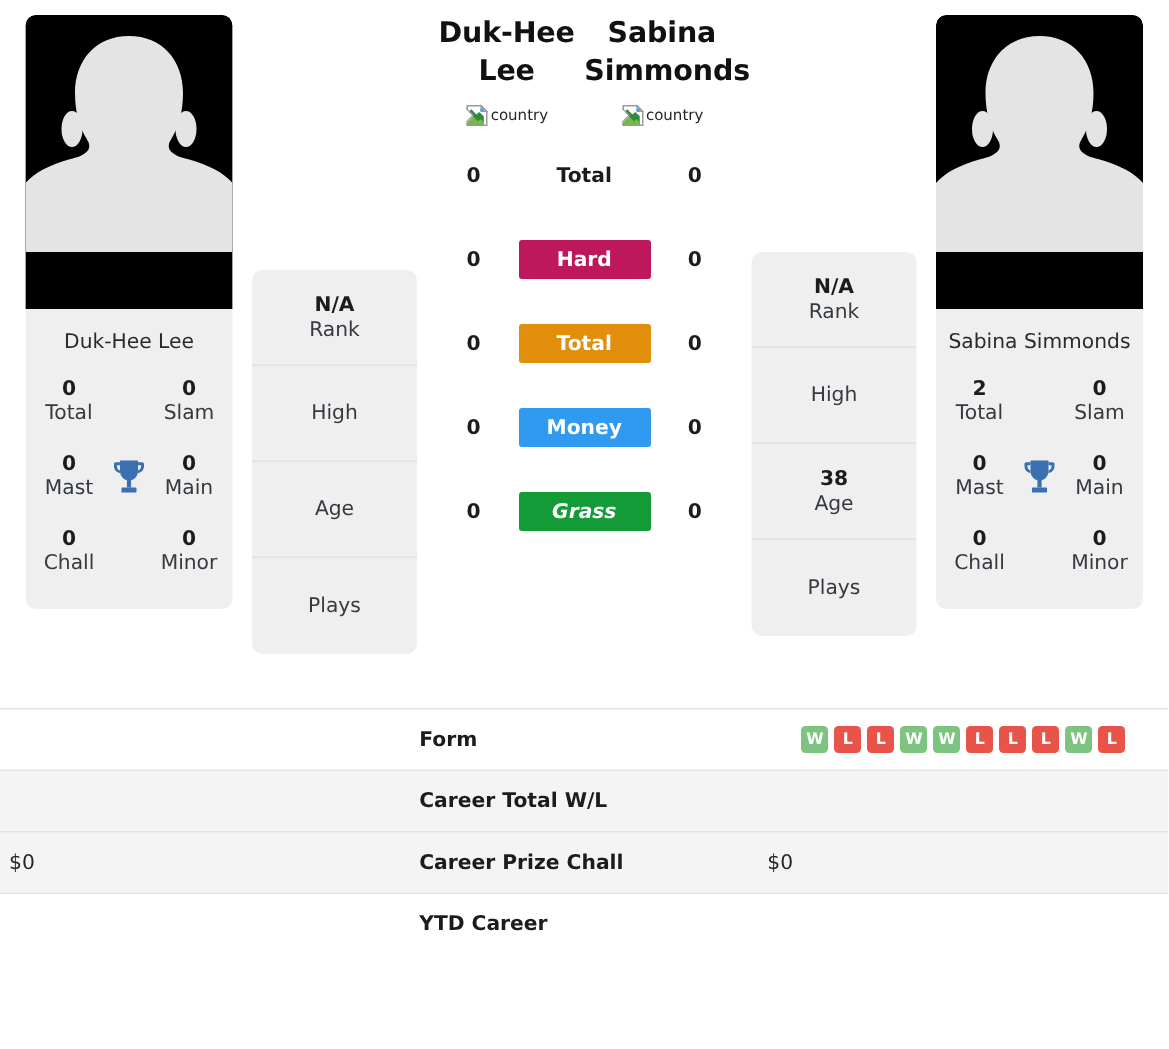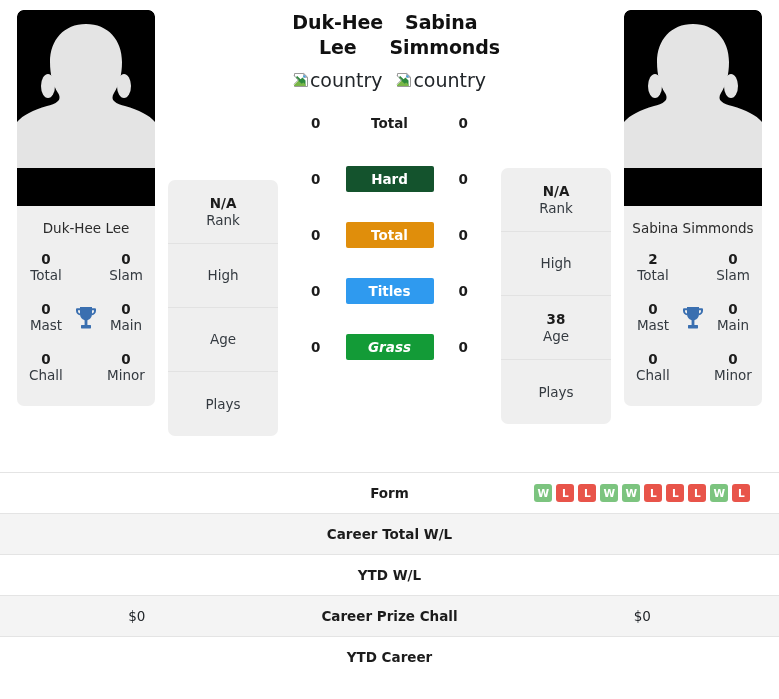--- a/index.html
+++ b/index.html
@@ -124,21 +124,21 @@
     color: #111111;
     line-height: 1.3;
     letter-spacing: -0.1px;
   }
   .country-line {
     margin-top: 10px;
     display: flex;
     align-items: center;
     justify-content: center;
     gap: 1px;
-    font-size: 19px;
+    font-size: 10px;
     color: #212529;
   }
   .broken-img {
     width: 16px;
     height: 16px;
     display: inline-block;
     vertical-align: -3px;
     flex: 0 0 16px;
   }
 
@@ -173,21 +173,21 @@
   .stats-table {
     width: 100%;
     border-collapse: collapse;
     table-layout: fixed;
   }
   .stats-table tr { border-top: 1px solid #e4e4e4; }
   .stats-table tr.striped { background: #f4f4f4; }
   .stats-table td {
     height: 41px;
     font-size: 13.5px;
-    text-align: center;
+    text-align: left;
     vertical-align: middle;
     padding: 0 6px;
   }
   .stats-table td.lbl {
     font-weight: 700;
     color: #1c1c1c;
     width: 232px;
   }
   .stats-table td.val { color: #212529; }
 
@@ -326,31 +326,31 @@
       </div>
 
       <div class="surface-list" id="surface-list">
           <div class="surface-row">
             <div class="surf-score">0</div>
             <div class="surf-badge plain">Total</div>
             <div class="surf-score">0</div>
           </div>
           <div class="surface-row">
             <div class="surf-score">0</div>
-            <div class="surf-badge" style="background: #14532d;">Hard</div>
+            <div class="surf-badge" style="background: #be185d;">Hard</div>
             <div class="surf-score">0</div>
           </div>
           <div class="surface-row">
             <div class="surf-score">0</div>
             <div class="surf-badge" style="background: rgb(224, 142, 11);">Total</div>
             <div class="surf-score">0</div>
           </div>
           <div class="surface-row">
             <div class="surf-score">0</div>
-            <div class="surf-badge" style="background: rgb(47, 154, 239);">Titles</div>
+            <div class="surf-badge" style="background: rgb(47, 154, 239);">Money</div>
             <div class="surf-score">0</div>
           </div>
           <div class="surface-row">
             <div class="surf-score">0</div>
             <div class="surf-badge" style="background: rgb(19, 155, 55); font-style: italic;">Grass</div>
             <div class="surf-score">0</div>
           </div>
         </div>
     </div>
 
@@ -447,25 +447,20 @@
               <span class="form-badge" style="background: rgb(232, 84, 74);">L</span>
               <span class="form-badge" style="background: rgb(232, 84, 74);">L</span>
               <span class="form-badge" style="background: rgb(124, 196, 127);">W</span>
               <span class="form-badge" style="background: rgb(232, 84, 74);">L</span>
             </div>
           </td>
         </tr>
         <tr class="striped">
           <td class="val"></td>
           <td class="lbl">Career Total W/L</td>
-          <td class="val"></td>
-        </tr>
-        <tr>
-          <td class="val"></td>
-          <td class="lbl">YTD W/L</td>
           <td class="val"></td>
         </tr>
         <tr class="striped">
           <td class="val">$0</td>
           <td class="lbl">Career Prize Chall</td>
           <td class="val">$0</td>
         </tr>
         <tr>
           <td class="val"></td>
           <td class="lbl">YTD Career</td>

